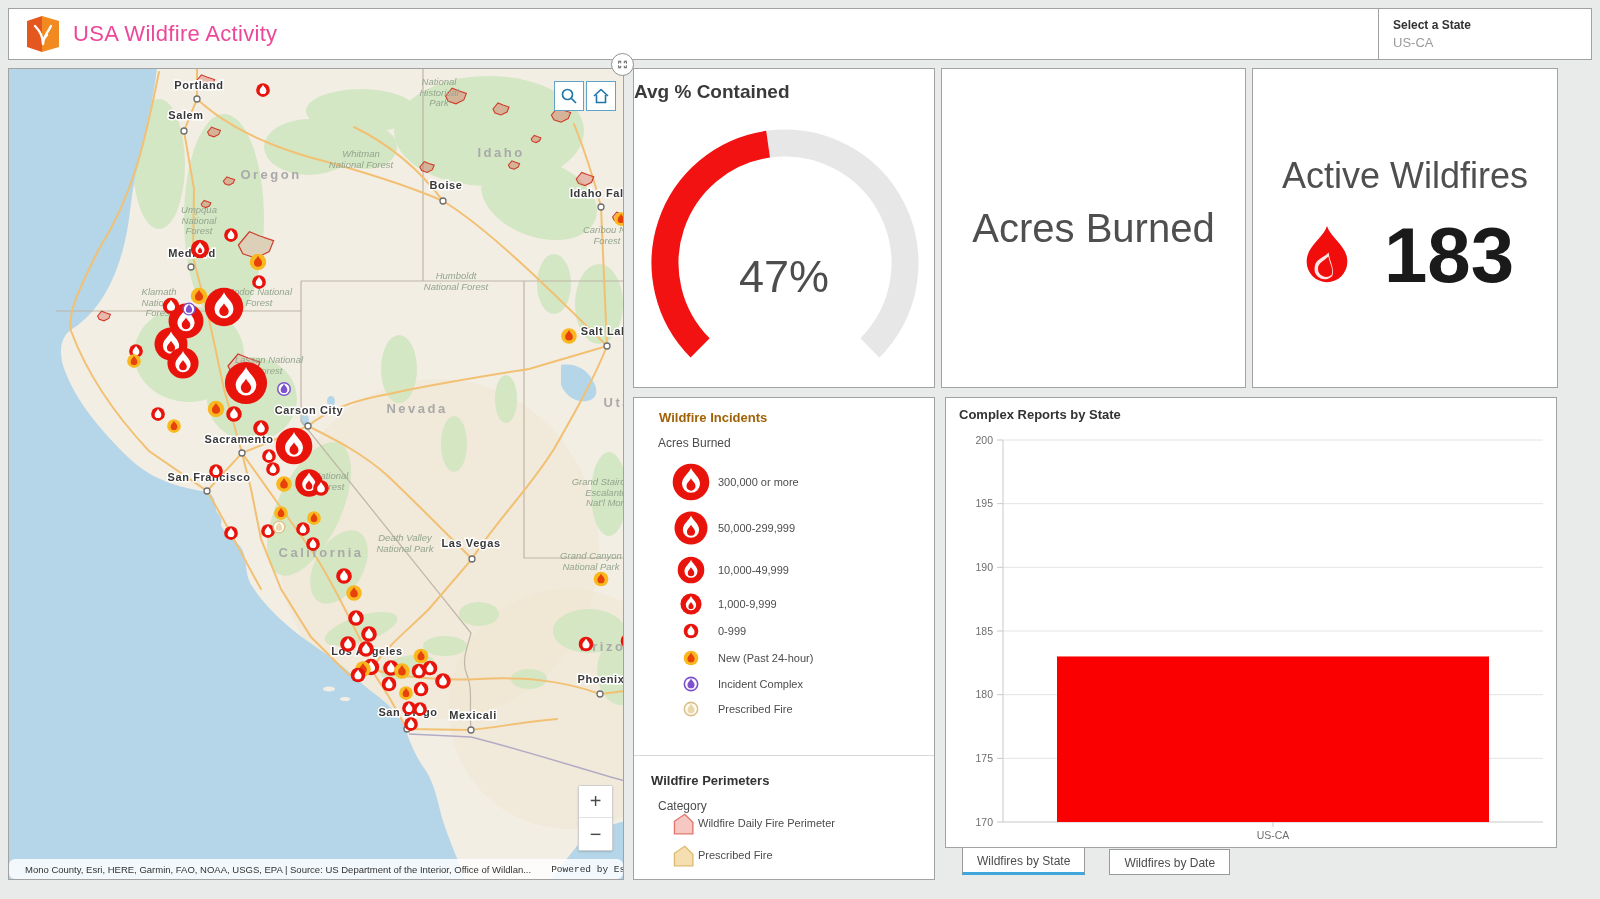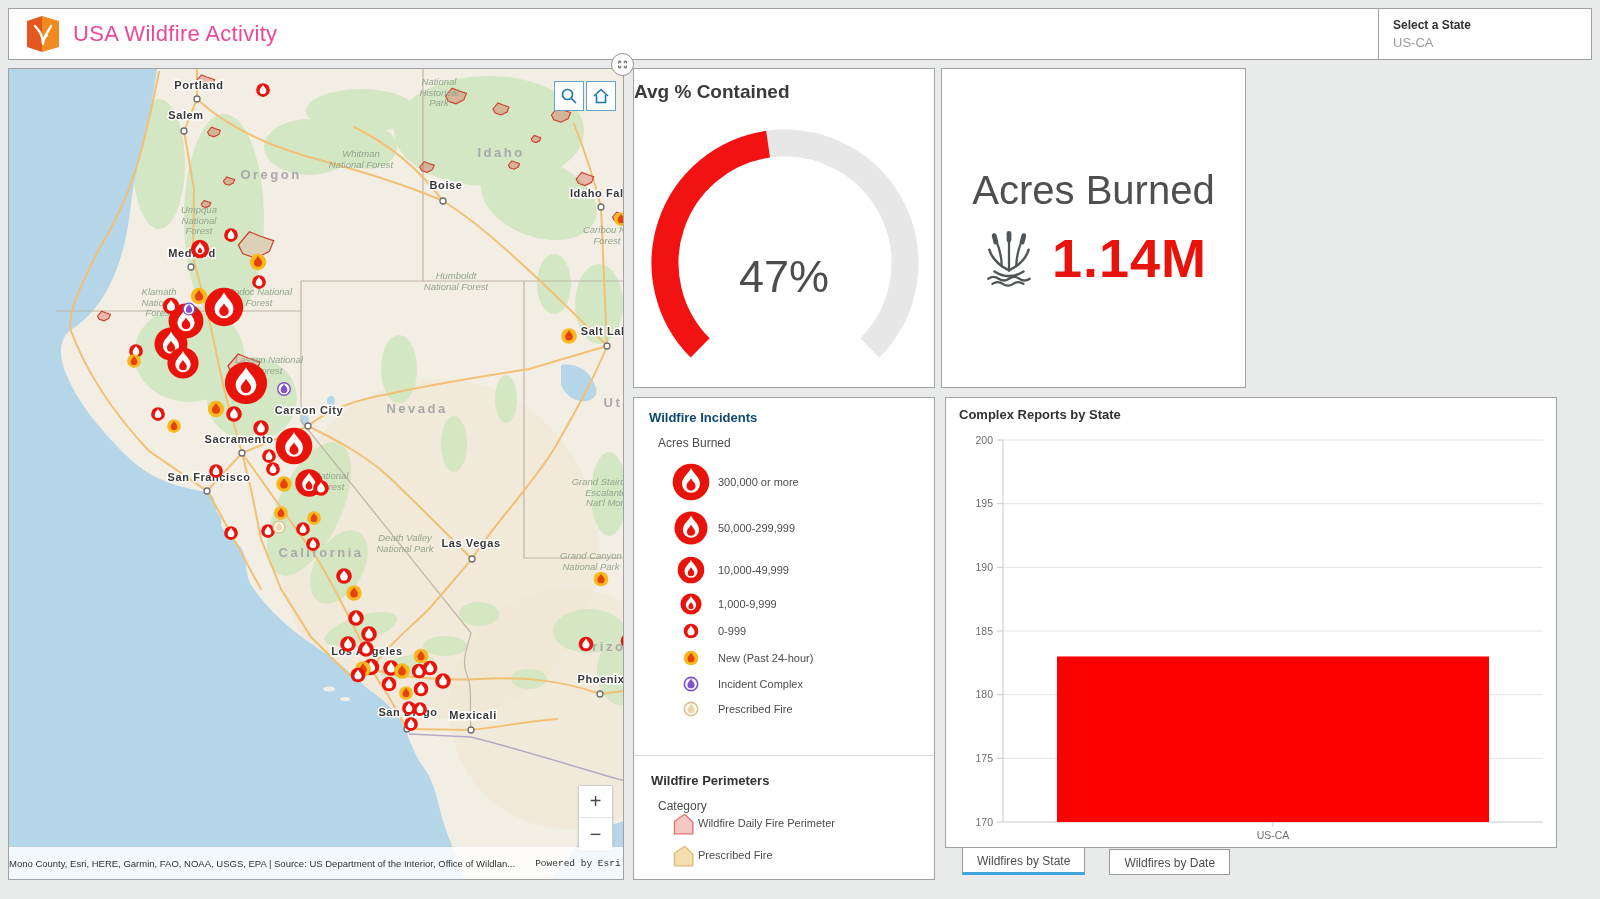--- a/index.html
+++ b/index.html
@@ -15,42 +15,42 @@
   .sel-label{font-size:12px;color:#323232;font-weight:700;}
   .sel-value{font-size:13px;color:#9b9b9b;margin-top:3px;}
 
   
   .map-panel{left:8px;top:68px;width:616px;height:812px;overflow:hidden;}
   .map-panel svg.geo{position:absolute;left:0;top:0;}
   .lbl-state{font-size:13px;letter-spacing:2.5px;fill:#a9a9a9;font-weight:700;text-anchor:middle;}
   .lbl-area{font-size:9.5px;font-style:italic;fill:#93a58e;text-anchor:middle;}
   .lbl-city{font-size:11px;font-weight:700;fill:#383838;text-anchor:middle;stroke:#ffffff;stroke-width:2.8px;paint-order:stroke;letter-spacing:.6px;}
   .map-btn{position:absolute;width:30px;height:30px;background:#fff;border:1px solid #62a4c9;display:flex;align-items:center;justify-content:center;cursor:pointer;box-sizing:border-box;}
-  .attribution{position:absolute;left:0;right:0;bottom:0;height:32px;background:rgba(255,255,255,.82);display:flex;justify-content:space-between;align-items:center;padding:0 6px 0 0;font-size:9.5px;color:#323232;white-space:nowrap;overflow:hidden;}
+  .attribution{position:absolute;left:0;right:0;bottom:0;height:20px;background:rgba(255,255,255,.82);display:flex;justify-content:space-between;align-items:center;padding:0 6px 0 16px;font-size:9.5px;color:#323232;white-space:nowrap;overflow:hidden;border-radius:6px;}
   .attribution .pow{margin-left:20px;flex:0 0 auto;font-family:Liberation Mono, monospace;}
   .zoomctl{position:absolute;right:10px;bottom:28px;width:33px;background:#fff;border:1px solid #cfcfcf;border-radius:2px;box-shadow:0 1px 2px rgba(0,0,0,.15);}
   .zoomctl button{display:block;width:100%;height:32px;background:#fff;border:none;font-size:20px;color:#4a4a4a;cursor:pointer;font-family:"Liberation Sans",sans-serif;}
   .zoomctl button:first-child{border-bottom:1px solid #e3e3e3;}
   .expand{position:absolute;left:611px;top:53px;width:23px;height:23px;border-radius:50%;background:#fff;border:1px solid #909090;z-index:6;display:flex;align-items:center;justify-content:center;cursor:pointer;box-sizing:border-box;}
 
   
   .gauge-panel{left:633px;top:68px;width:302px;height:320px;}
   .gauge-title{font-size:19px;font-weight:700;color:#3a3a3a;text-align:left;margin-top:12px;}
   .gauge-value{position:absolute;left:0;right:0;top:182px;text-align:center;font-size:45px;color:#4d4d4d;}
   .acres-panel{left:941px;top:68px;width:305px;height:320px;display:flex;flex-direction:column;align-items:center;justify-content:center;}
   .big-title{font-size:40px;color:#4f4f4f;line-height:1.15;}
   .big-row{display:flex;align-items:center;margin-top:14px;}
   .acres-value{font-size:54px;font-weight:700;color:#e8140c;margin-left:14px;letter-spacing:1px;}
   .active-panel{left:1252px;top:68px;width:306px;height:320px;display:flex;flex-direction:column;align-items:center;justify-content:center;}
   .active-title{font-size:36px;color:#4f4f4f;}
   .active-value{font-size:78px;font-weight:700;color:#1a1a1a;margin-left:26px;}
 
   
   .legend-panel{left:633px;top:397px;width:302px;height:483px;}
-  .legend-head{position:absolute;left:15px;top:12px;font-size:13px;font-weight:700;color:#0c4a6e;}
+  .legend-head{position:absolute;left:25px;top:12px;font-size:13px;font-weight:700;color:#a16207;}
   .legend-sub{position:absolute;left:24px;top:38px;font-size:12px;color:#4c4c4c;}
   .legend-divider{position:absolute;left:0;right:0;top:357px;border-top:1px solid #d8d8d8;}
   .legend-head2{position:absolute;left:17px;top:375px;font-size:13px;font-weight:700;color:#323232;}
   .legend-sub2{position:absolute;left:24px;top:401px;font-size:12px;color:#4c4c4c;}
   .legend-svg{position:absolute;left:0;top:0;}
   .lg-label{font-size:11px;fill:#4c4c4c;}
 
   
   .chart-panel{left:945px;top:397px;width:612px;height:451px;}
   .chart-title{position:absolute;left:13px;top:9px;font-size:13px;font-weight:700;color:#323232;}
@@ -510,40 +510,33 @@
     <div class="gauge-title">Avg % Contained</div>
     <svg id="gauge-svg" width="302" height="272" viewBox="0 0 302 272" style="position:absolute;left:0;top:34px;">
         <path d="M134.0918521674901,41.197161074013096 A120,120 0 0 1 235.8528137423857,244.8528137423857" stroke="#e7e7e7" stroke-width="27" fill="none"></path>
         <path d="M66.1471862576143,244.8528137423857 A120,120 0 0 1 134.0918521674901,41.197161074013096" stroke="#f21212" stroke-width="27" fill="none"></path>
       </svg>
     <div class="gauge-value">47%</div>
   </section>
 
   <section class="panel acres-panel">
     <div class="big-title">Acres Burned</div>
+  </section>
+
+  <section class="panel active-panel">
+    <div class="big-title active-title">Active Wildfires</div>
     <div class="big-row">
-      <svg width="58" height="58" viewBox="0 0 56 56">
-        <g stroke="#4f5559" fill="none" stroke-linecap="round">
-          <path d="M21,36 C21,28 19,20 16,12" stroke-width="2.2"></path>
-          <rect x="12.2" y="4" width="4.6" height="11" rx="2.3" fill="#4f5559" stroke="none" transform="rotate(-14 14.5 9.5)"></rect>
-          <path d="M28,38 C28,28 28,18 28,10" stroke-width="2.2"></path>
-          <rect x="25.7" y="2" width="4.6" height="11" rx="2.3" fill="#4f5559" stroke="none"></rect>
-          <path d="M35,36 C35,28 37,20 40,12" stroke-width="2.2"></path>
-          <rect x="39.2" y="4" width="4.6" height="11" rx="2.3" fill="#4f5559" stroke="none" transform="rotate(14 41.5 9.5)"></rect>
-          <path d="M28,40 C20,36 12,30 9,20" stroke-width="2.4"></path>
-          <path d="M28,40 C36,36 44,30 47,20" stroke-width="2.4"></path>
-          <path d="M14,41 Q28,50 42,41" stroke-width="2.4"></path>
-          <path d="M8,48 q5,-3.5 10,0 q5,3.5 10,0 q5,-3.5 10,0 q5,3.5 10,0" stroke-width="2.2"></path>
-          <path d="M12,53 q5,-3.5 10,0 q5,3.5 10,0 q5,-3.5 10,0" stroke-width="2.2"></path>
-        </g>
+      <svg width="62" height="68" viewBox="0 0 64 68">
+        <path d="M32,3 C36,16 53,23 53,40 A21,21 0 1 1 11,40 C11,23 28,16 32,3 Z" fill="#f20d0d"></path>
+        <path d="M30,30 C26,38 19,41 21,49 A10.5,10.5 0 0 0 41,52 C41,43 33,38 30,30 Z" fill="#ffffff" opacity="0.9" transform="rotate(18 31 42)"></path>
+        <path d="M31,34 C28,40 23,43 24.5,49 A8.5,8.5 0 0 0 40,51 C40,44 34,40 31,34 Z" fill="#f20d0d" transform="rotate(18 31 42)"></path>
       </svg>
-      <span class="acres-value">1.14M</span>
+      <span class="active-value">183</span>
     </div>
   </section>
-
 
   <section class="panel legend-panel">
     <div class="legend-head">Wildfire Incidents</div>
     <div class="legend-sub">Acres Burned</div>
     <svg id="legend-svg" class="legend-svg" width="300" height="481" viewBox="0 0 300 481">
         <g transform="translate(37,64) scale(1.6666666666666667)">
           <circle cx="12" cy="12" r="11" fill="#e8140c"></circle>
           <path d="M12 3.6 C13.2 6.8 17.4 9.1 17.4 13.1 A5.4 5.4 0 0 1 6.6 13.1 C6.6 9.1 10.8 6.8 12 3.6 Z" fill="#ffffff"></path>
           <path d="M12 9.8 C12.7 11.4 14.7 12.5 14.7 14.5 A2.7 2.7 0 0 1 9.3 14.5 C9.3 12.5 11.3 11.4 12 9.8 Z" fill="#e8140c"></path>
         </g>

